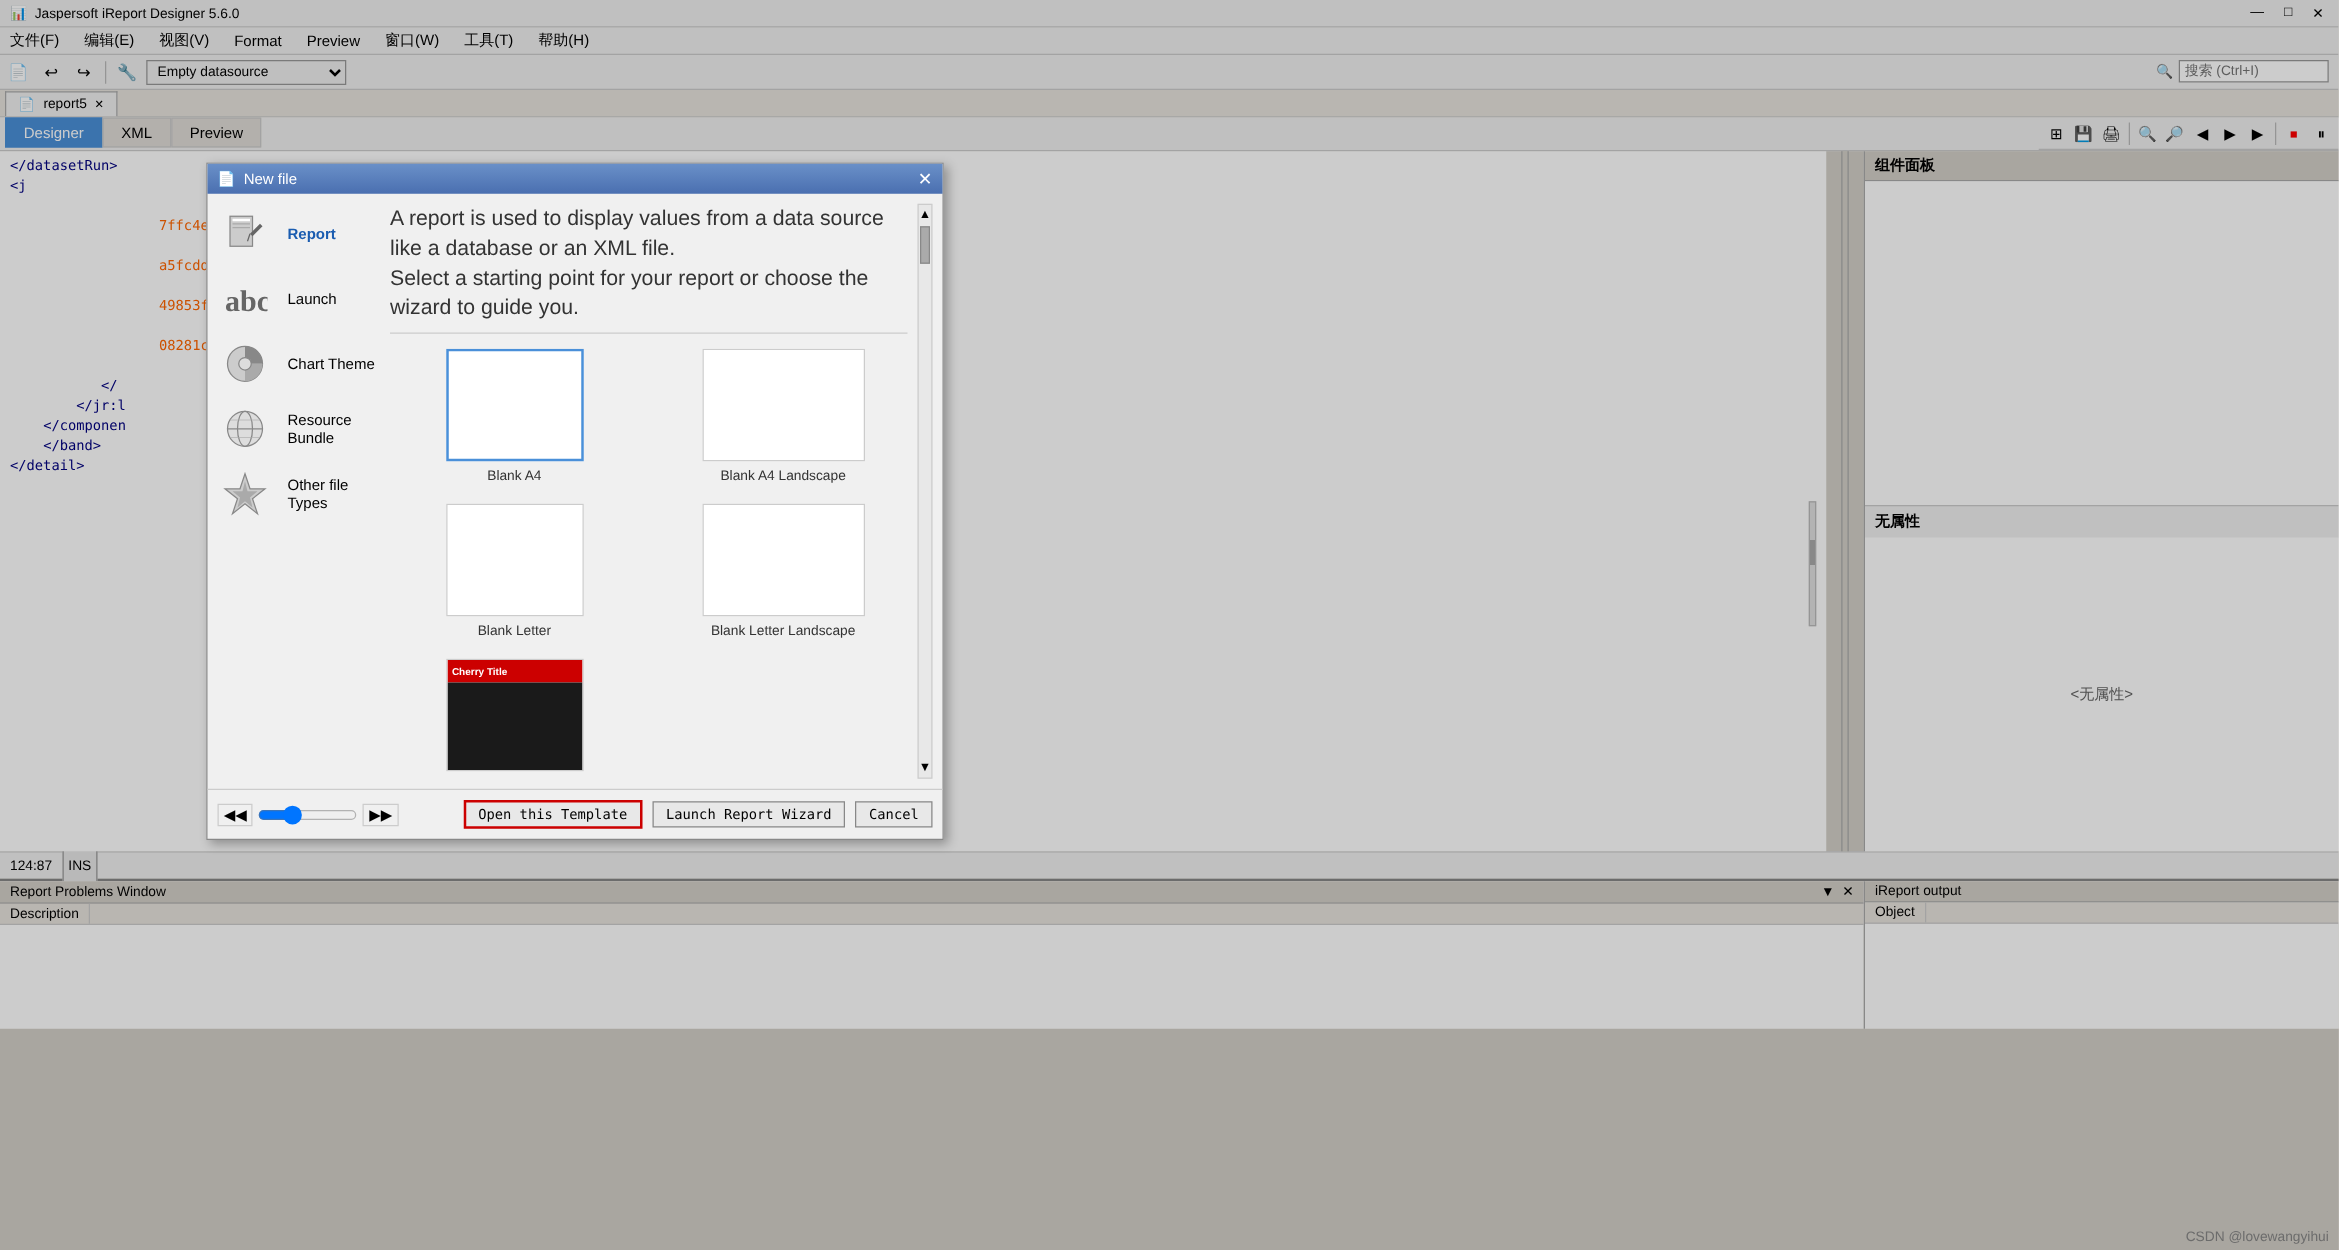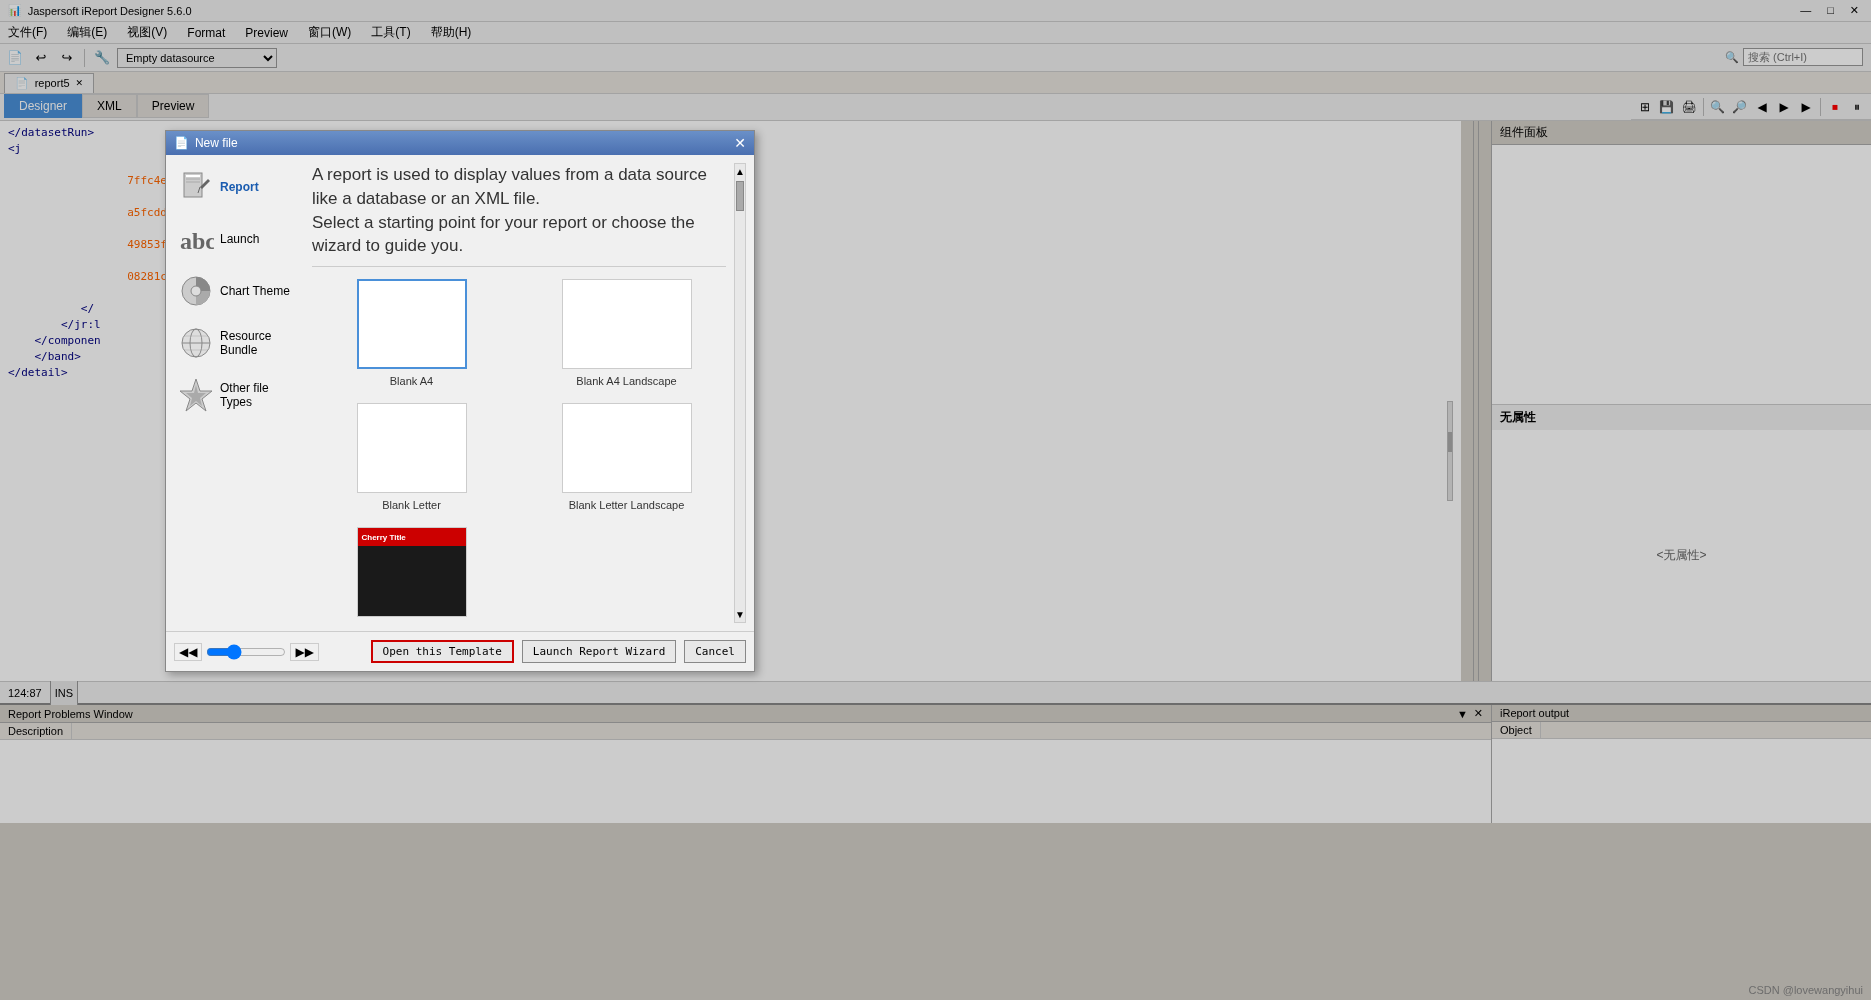--- a/index.html
+++ b/index.html
@@ -162,21 +162,21 @@
       border-left: 1px solid #aaa;
       display: flex;
       flex-direction: column;
       background: #f0f0f0;
     }
     .panel-header {
       background: #d4d0c8;
       border-bottom: 1px solid #aaa;
       padding: 3px 8px;
       font-size: 12px;
-      font-weight: normal;
+      font-weight: bold;
     }
     .panel-body {
       flex: 1;
       background: #fff;
       display: flex;
       align-items: center;
       justify-content: center;
       color: #666;
       font-size: 12px;
     }
@@ -280,21 +280,21 @@
     }
     .dialog-sidebar {
       width: 130px;
       display: flex;
       flex-direction: column;
       gap: 4px;
     }
     .sidebar-nav-item {
       display: flex;
       align-items: center;
-      gap: 6px;
+      gap: 16px;
       padding: 6px 4px;
       cursor: pointer;
       border-radius: 2px;
       font-size: 12px;
     }
     .sidebar-nav-item.active { color: #1a5cb0; font-weight: bold; }
     .sidebar-icon {
       width: 36px; height: 36px;
       display: flex; align-items: flex-end; justify-content: center;
       font-size: 20px;
@@ -370,21 +370,21 @@
 
     
     .dialog-footer {
       border-top: 1px solid #ccc;
       padding: 8px;
       display: flex;
       align-items: center;
       justify-content: space-between;
     }
     .dialog-footer-left { display: flex; align-items: center; gap: 4px; }
-    .dialog-footer-right { display: flex; gap: 8px; }
+    .dialog-footer-right { display: flex; gap: 8px; align-items: center; }
 
     .btn {
       padding: 3px 10px;
       border: 1px solid #888;
       background: #e8e8e8;
       cursor: pointer;
       font-size: 11px;
       font-family: monospace;
     }
     .btn.highlighted {

